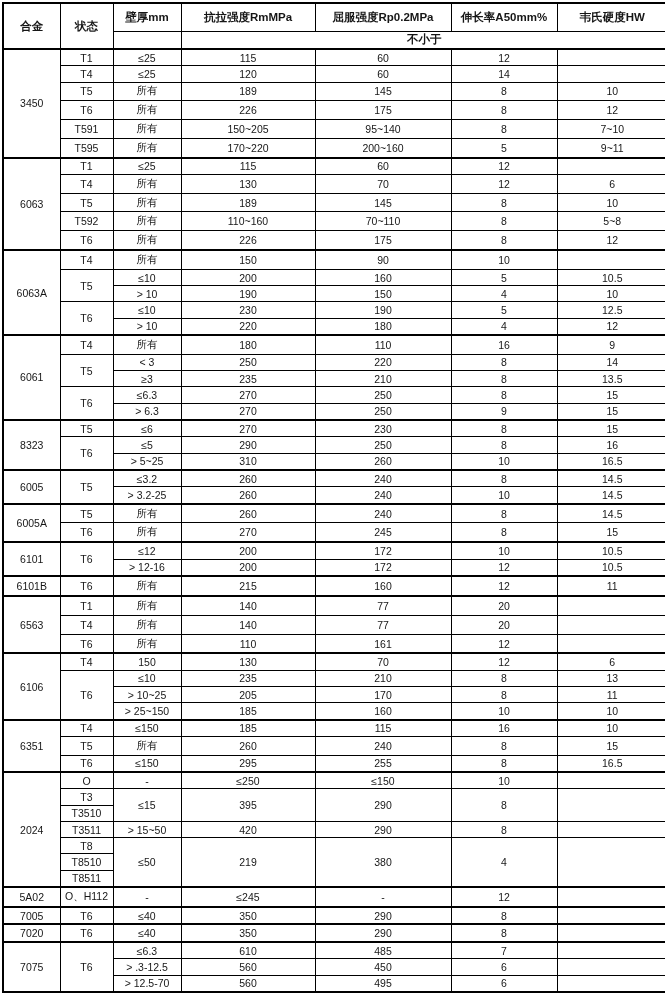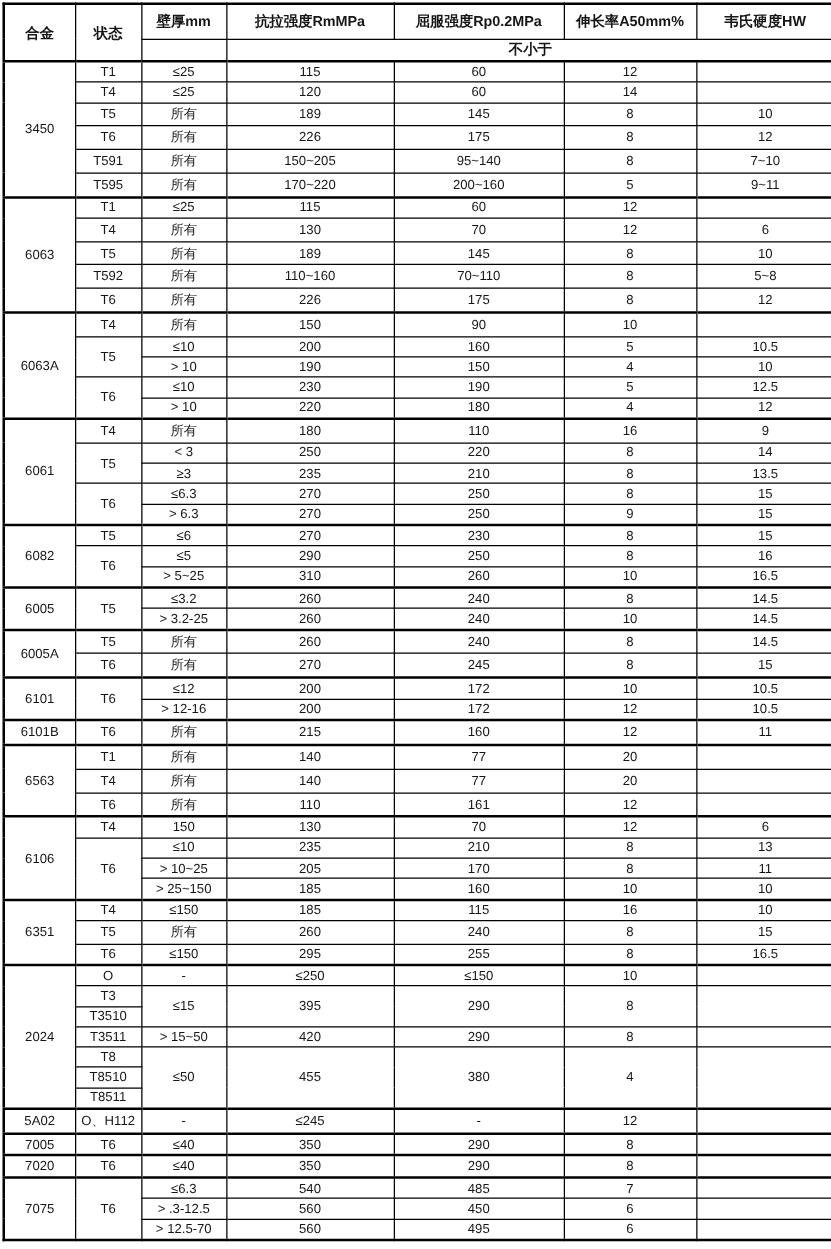--- a/index.html
+++ b/index.html
@@ -232,21 +232,21 @@
           <td>15</td>
         </tr>
         <tr>
           <td>&gt; 6.3</td>
           <td>270</td>
           <td>250</td>
           <td>9</td>
           <td>15</td>
         </tr>
         <tr class="gs">
-          <td rowspan="3">6082</td>
+          <td rowspan="3">8323</td>
           <td>T5</td>
           <td>≤6</td>
           <td>270</td>
           <td>230</td>
           <td>8</td>
           <td>15</td>
         </tr>
         <tr>
           <td rowspan="2">T6</td>
           <td>≤5</td>
@@ -425,21 +425,21 @@
           <td>T3511</td>
           <td>&gt; 15~50</td>
           <td>420</td>
           <td>290</td>
           <td>8</td>
           <td></td>
         </tr>
         <tr>
           <td>T8</td>
           <td rowspan="3">≤50</td>
-          <td rowspan="3">455</td>
+          <td rowspan="3">219</td>
           <td rowspan="3">380</td>
           <td rowspan="3">4</td>
           <td rowspan="3"></td>
         </tr>
         <tr>
           <td>T8510</td>
         </tr>
         <tr>
           <td>T8511</td>
         </tr>
@@ -467,21 +467,21 @@
           <td>≤40</td>
           <td>350</td>
           <td>290</td>
           <td>8</td>
           <td></td>
         </tr>
         <tr class="gs">
           <td rowspan="3">7075</td>
           <td rowspan="3">T6</td>
           <td>≤6.3</td>
-          <td>540</td>
+          <td>610</td>
           <td>485</td>
           <td>7</td>
           <td></td>
         </tr>
         <tr>
           <td>&gt; .3-12.5</td>
           <td>560</td>
           <td>450</td>
           <td>6</td>
           <td></td>

